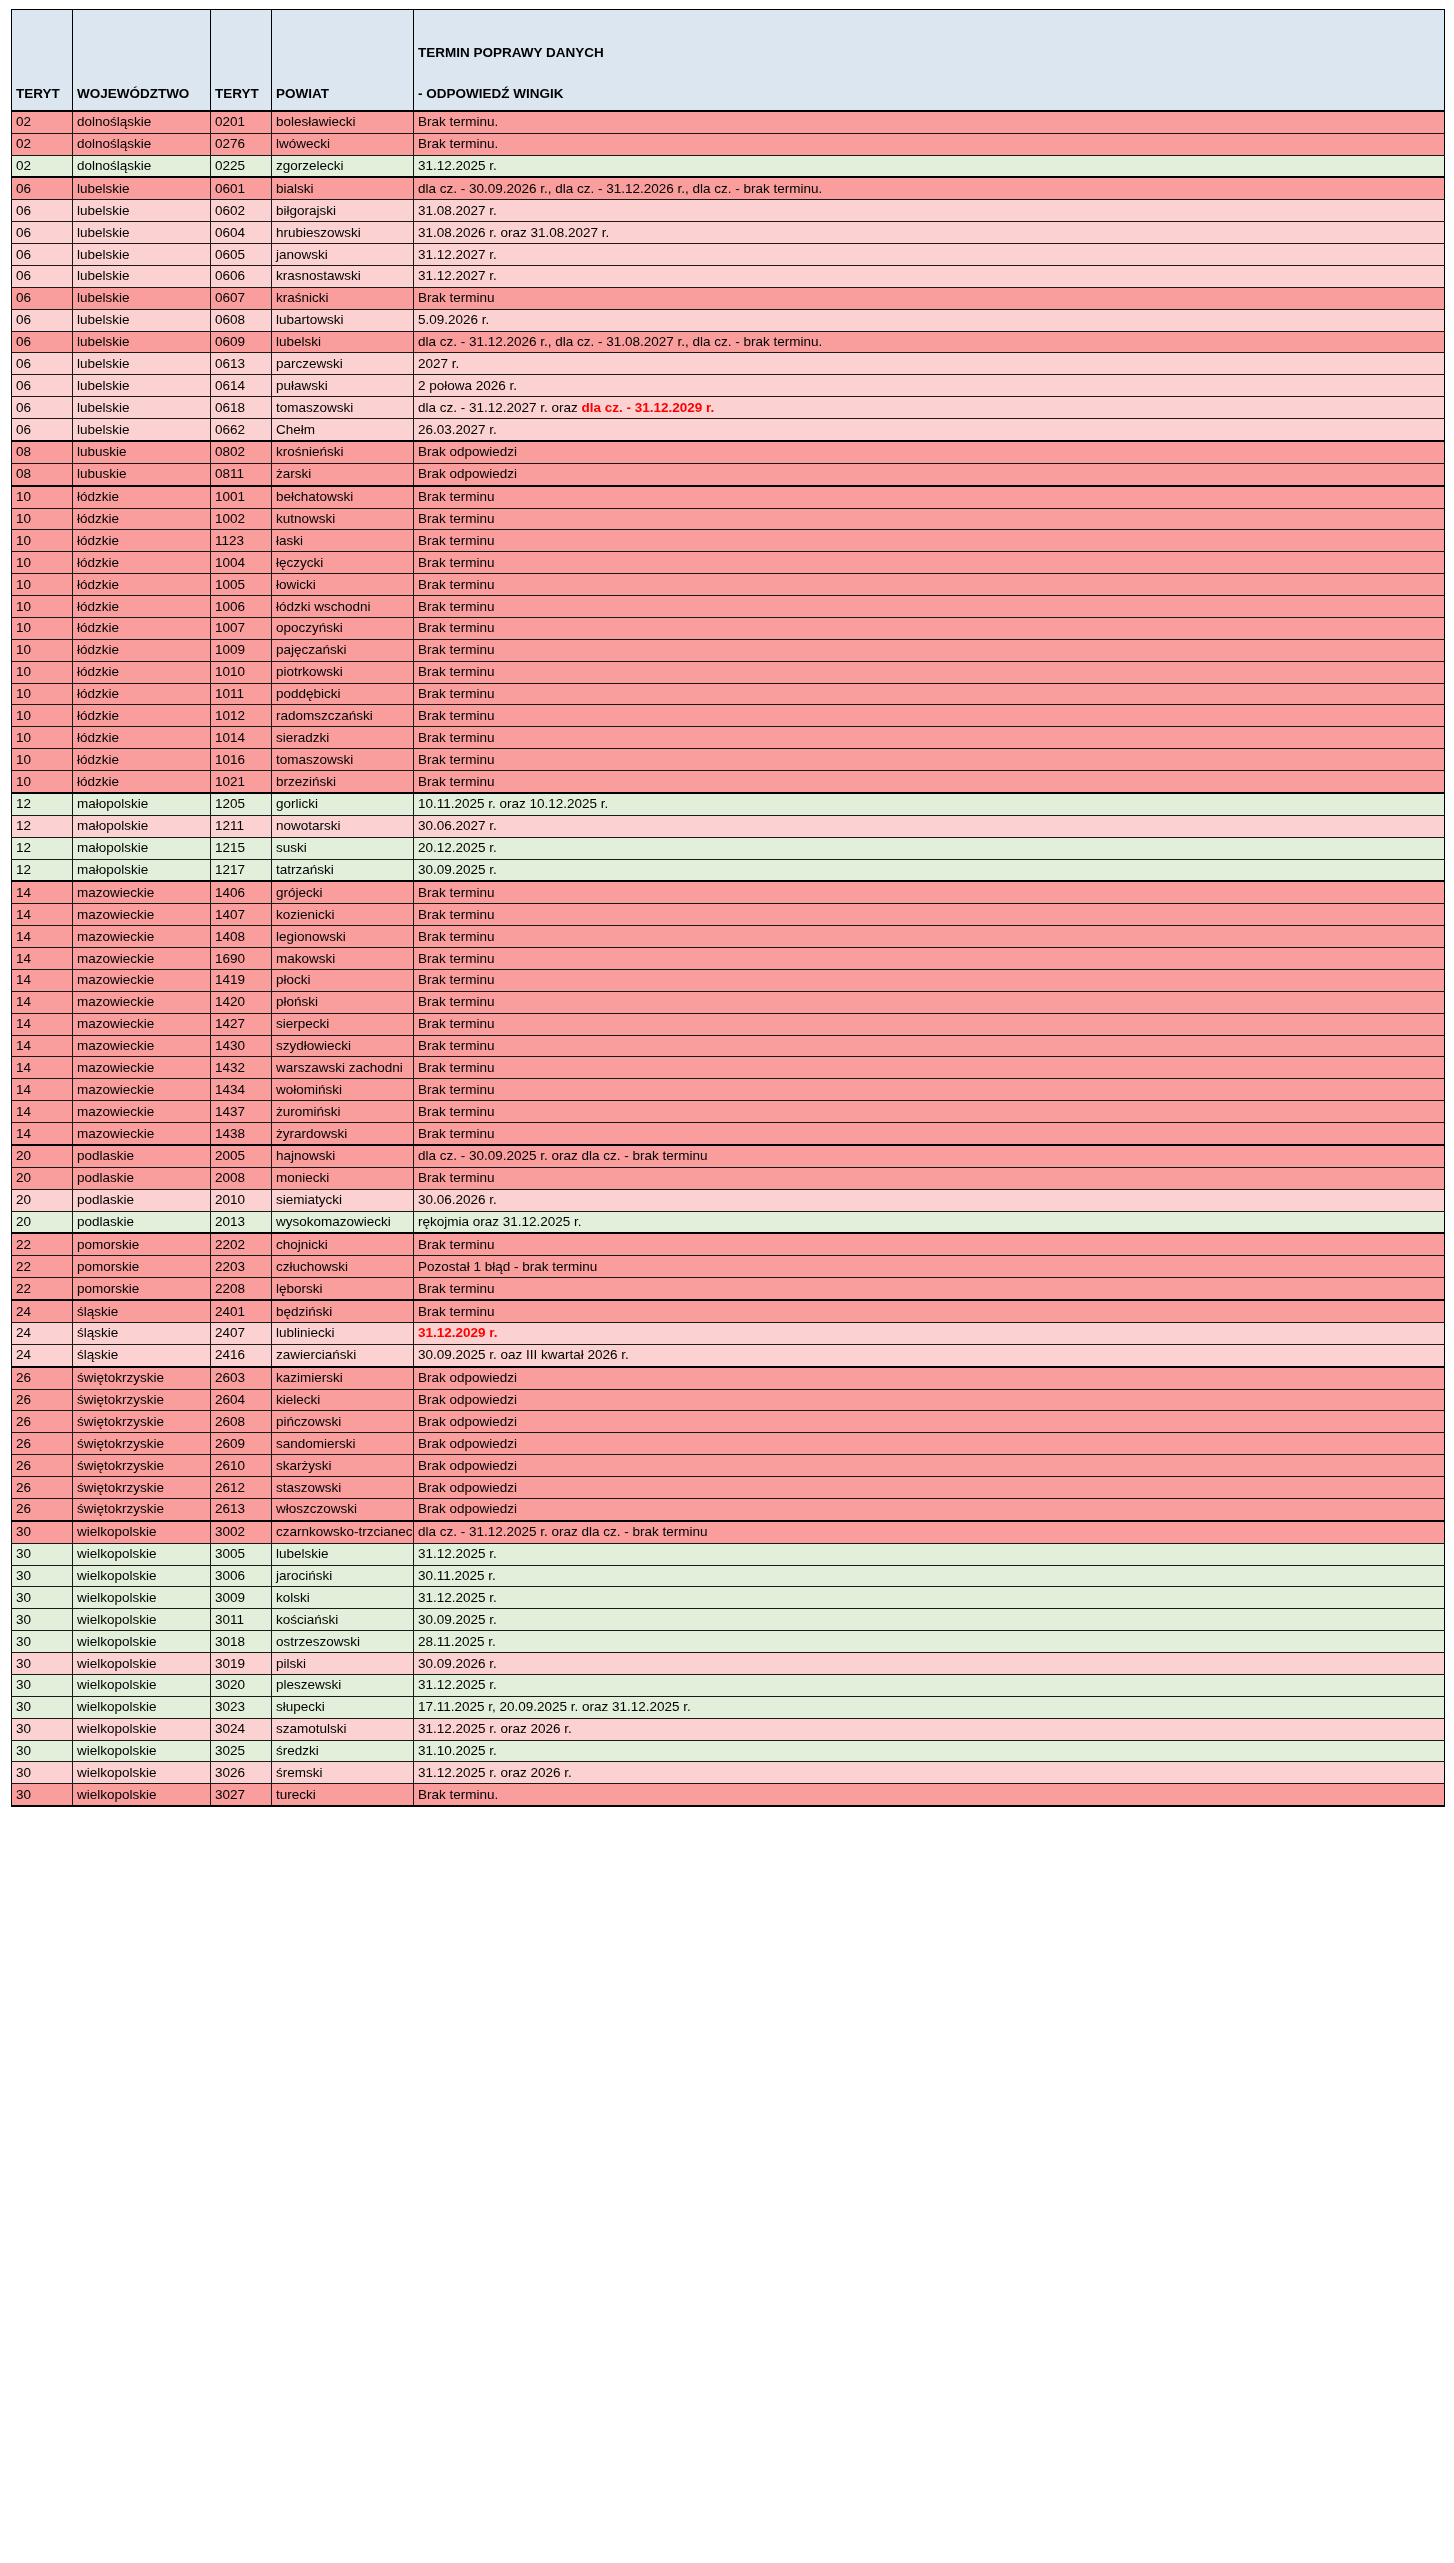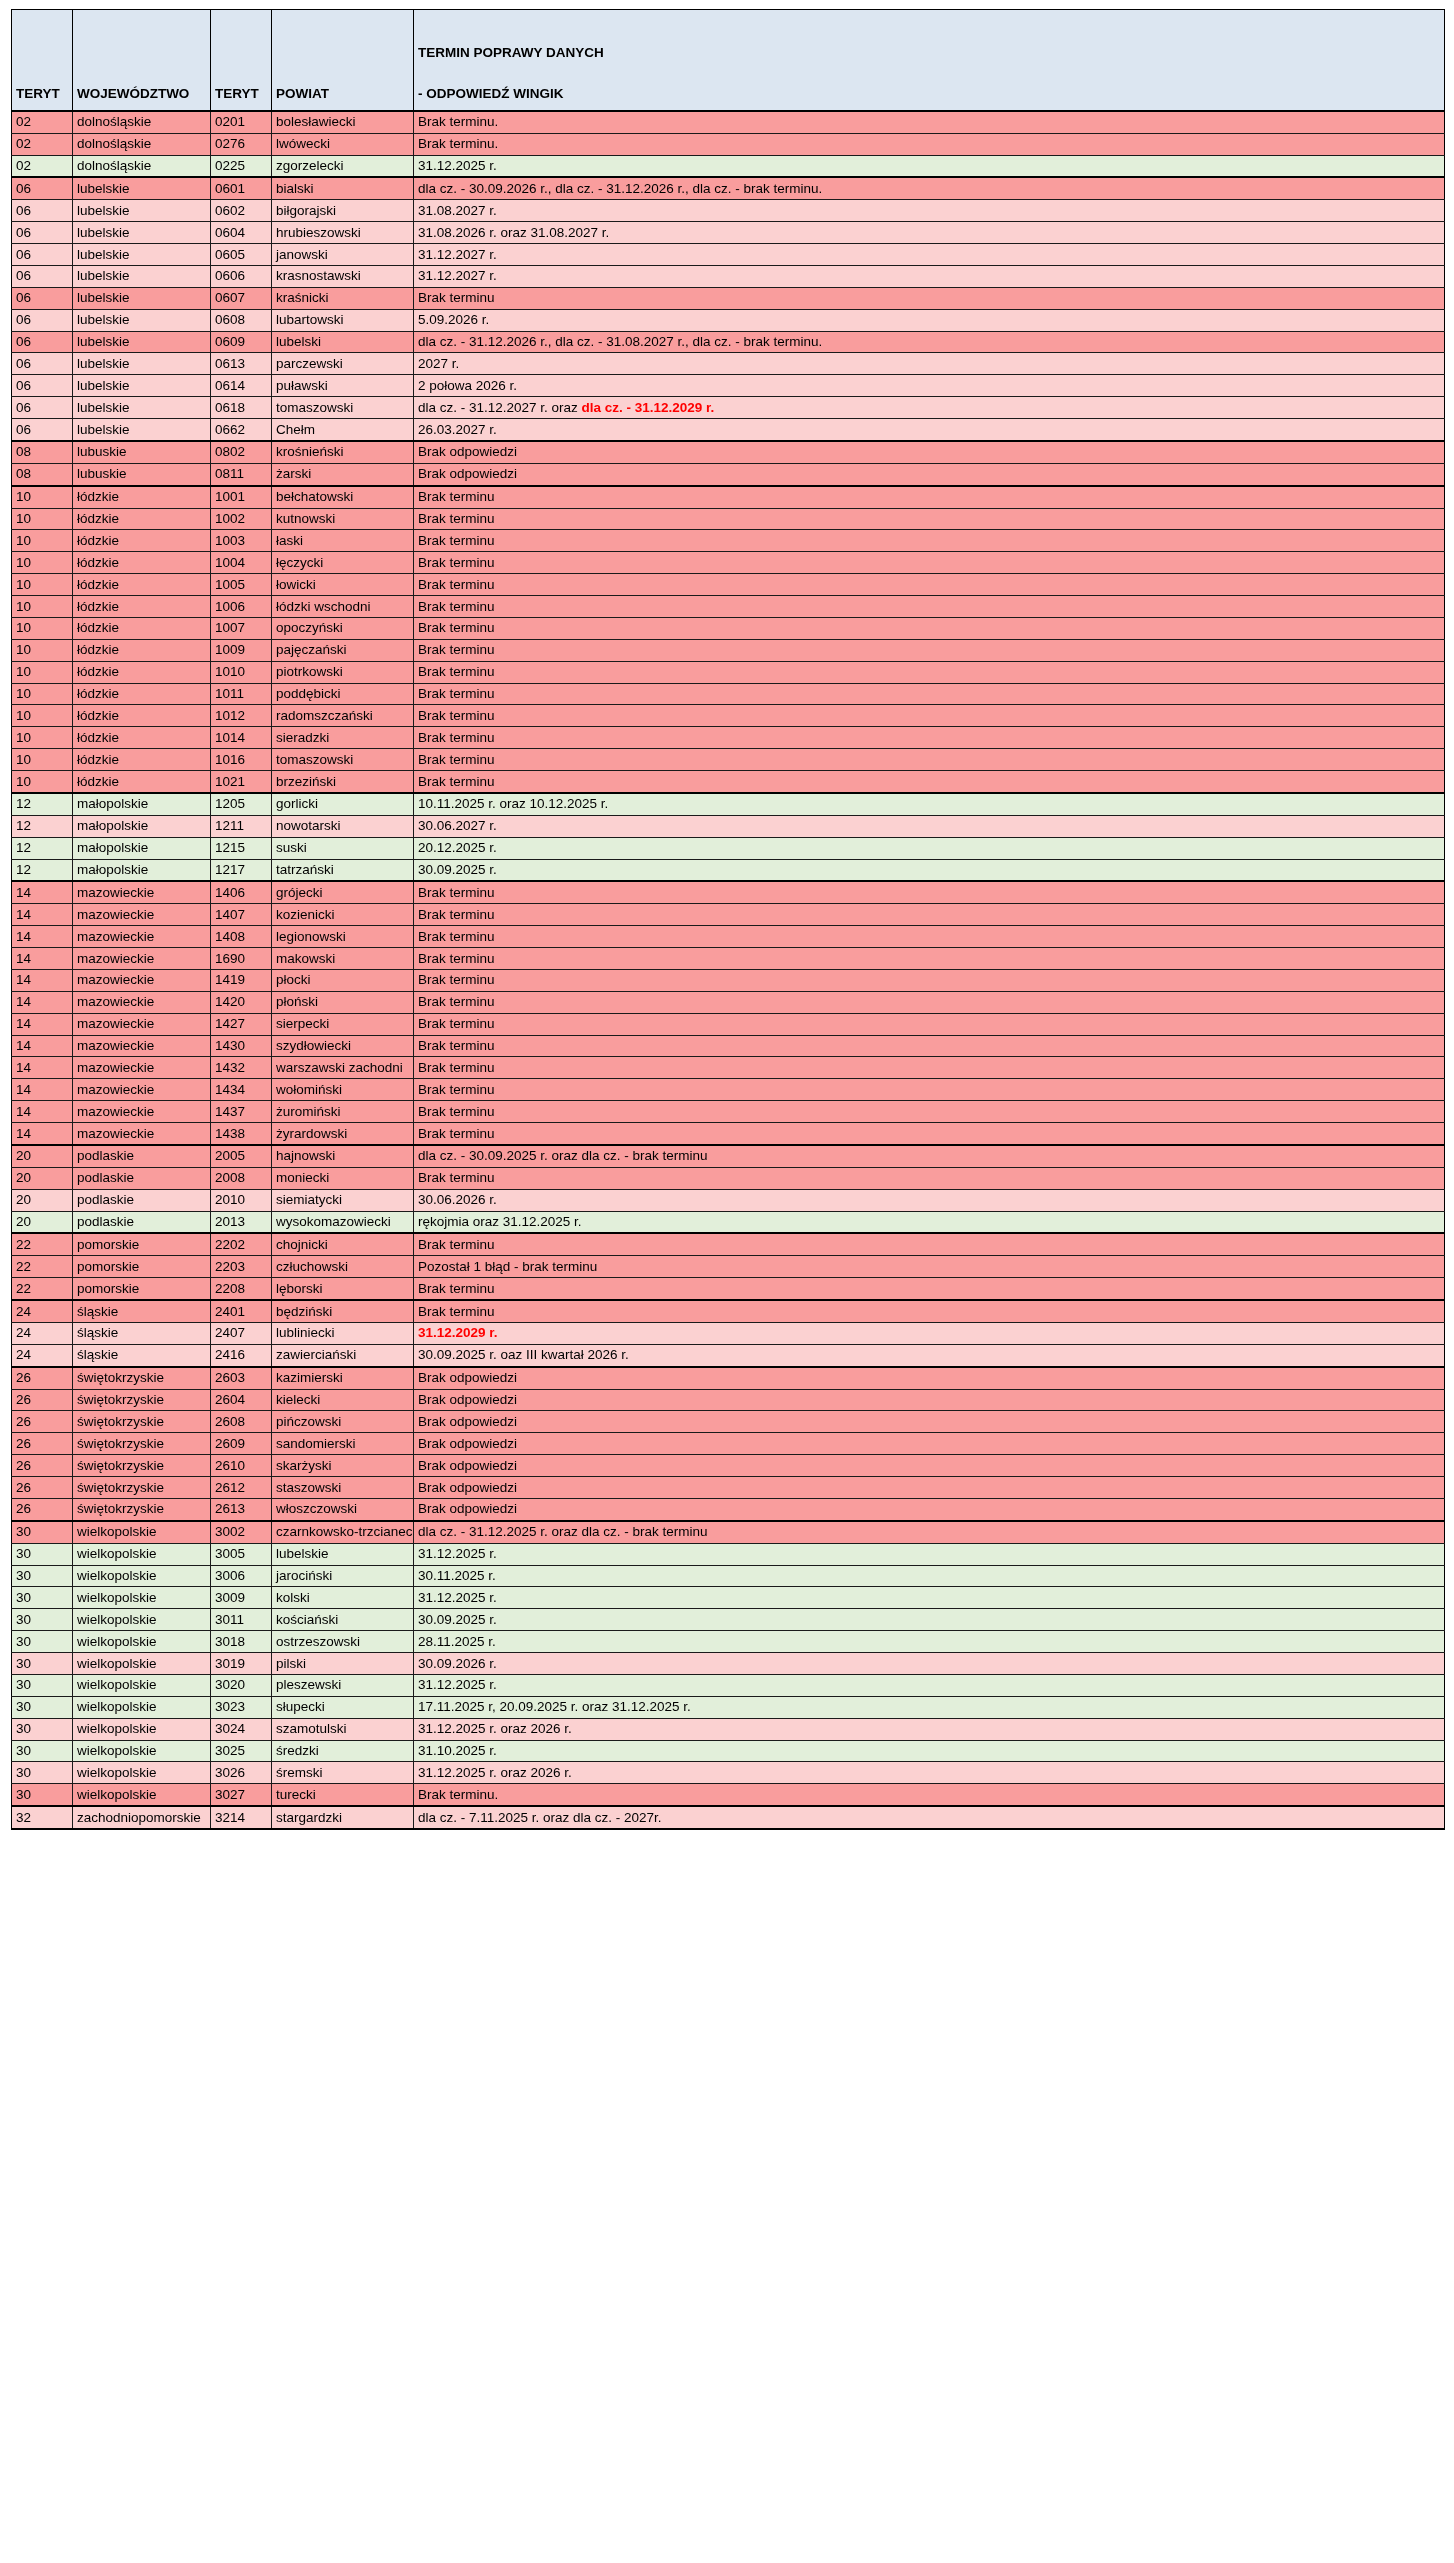--- a/index.html
+++ b/index.html
@@ -245,21 +245,21 @@
         <tr class="fill-red">
           <td>10</td>
           <td>łódzkie</td>
           <td>1002</td>
           <td>kutnowski</td>
           <td><span>Brak terminu</span></td>
         </tr>
         <tr class="fill-red">
           <td>10</td>
           <td>łódzkie</td>
-          <td>1003</td>
+          <td>1123</td>
           <td>łaski</td>
           <td><span>Brak terminu</span></td>
         </tr>
         <tr class="fill-red">
           <td>10</td>
           <td>łódzkie</td>
           <td>1004</td>
           <td>łęczycki</td>
           <td><span>Brak terminu</span></td>
         </tr>
@@ -648,23 +648,16 @@
           <td>śremski</td>
           <td><span>31.12.2025 r. oraz  2026 r.</span></td>
         </tr>
         <tr class="fill-red group-end">
           <td>30</td>
           <td>wielkopolskie</td>
           <td>3027</td>
           <td>turecki</td>
           <td><span>Brak terminu.</span></td>
         </tr>
-        <tr class="fill-pink group-start last-row">
-          <td>32</td>
-          <td>zachodniopomorskie</td>
-          <td>3214</td>
-          <td>stargardzki</td>
-          <td><span> dla cz. - 7.11.2025 r. oraz dla cz. -  2027r.</span></td>
-        </tr>
       </tbody>
   </table>
 </div>
 
 
 </body></html>

